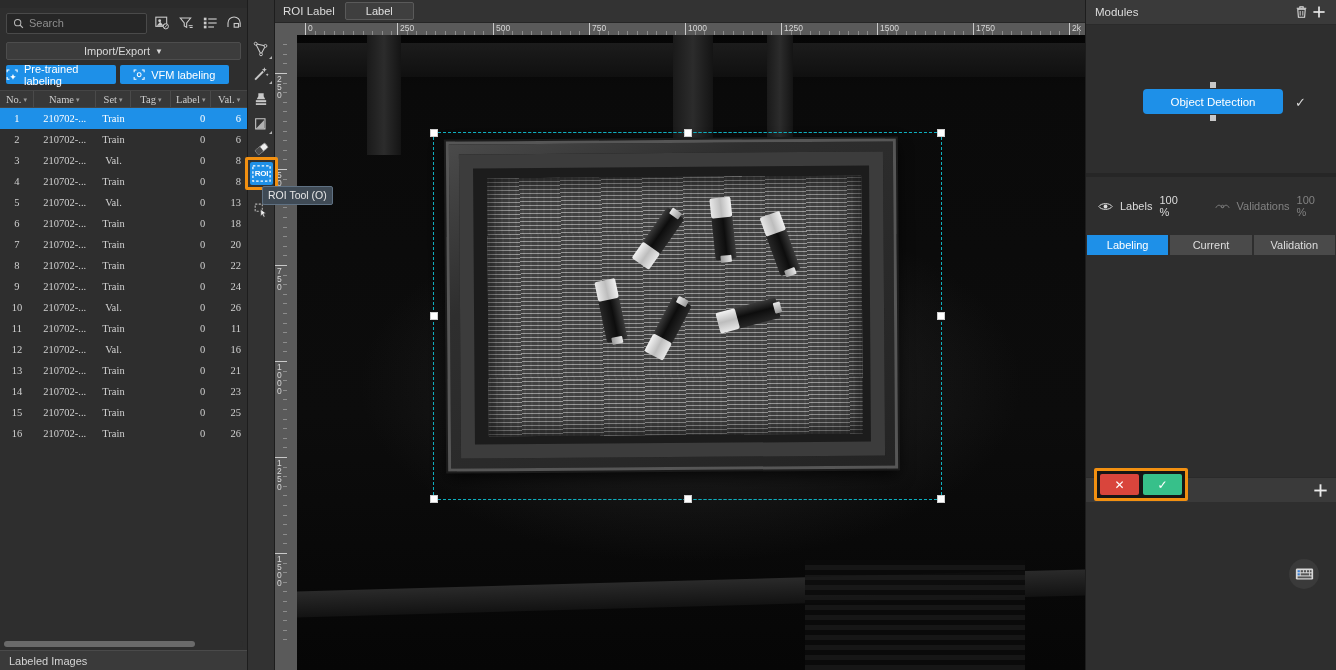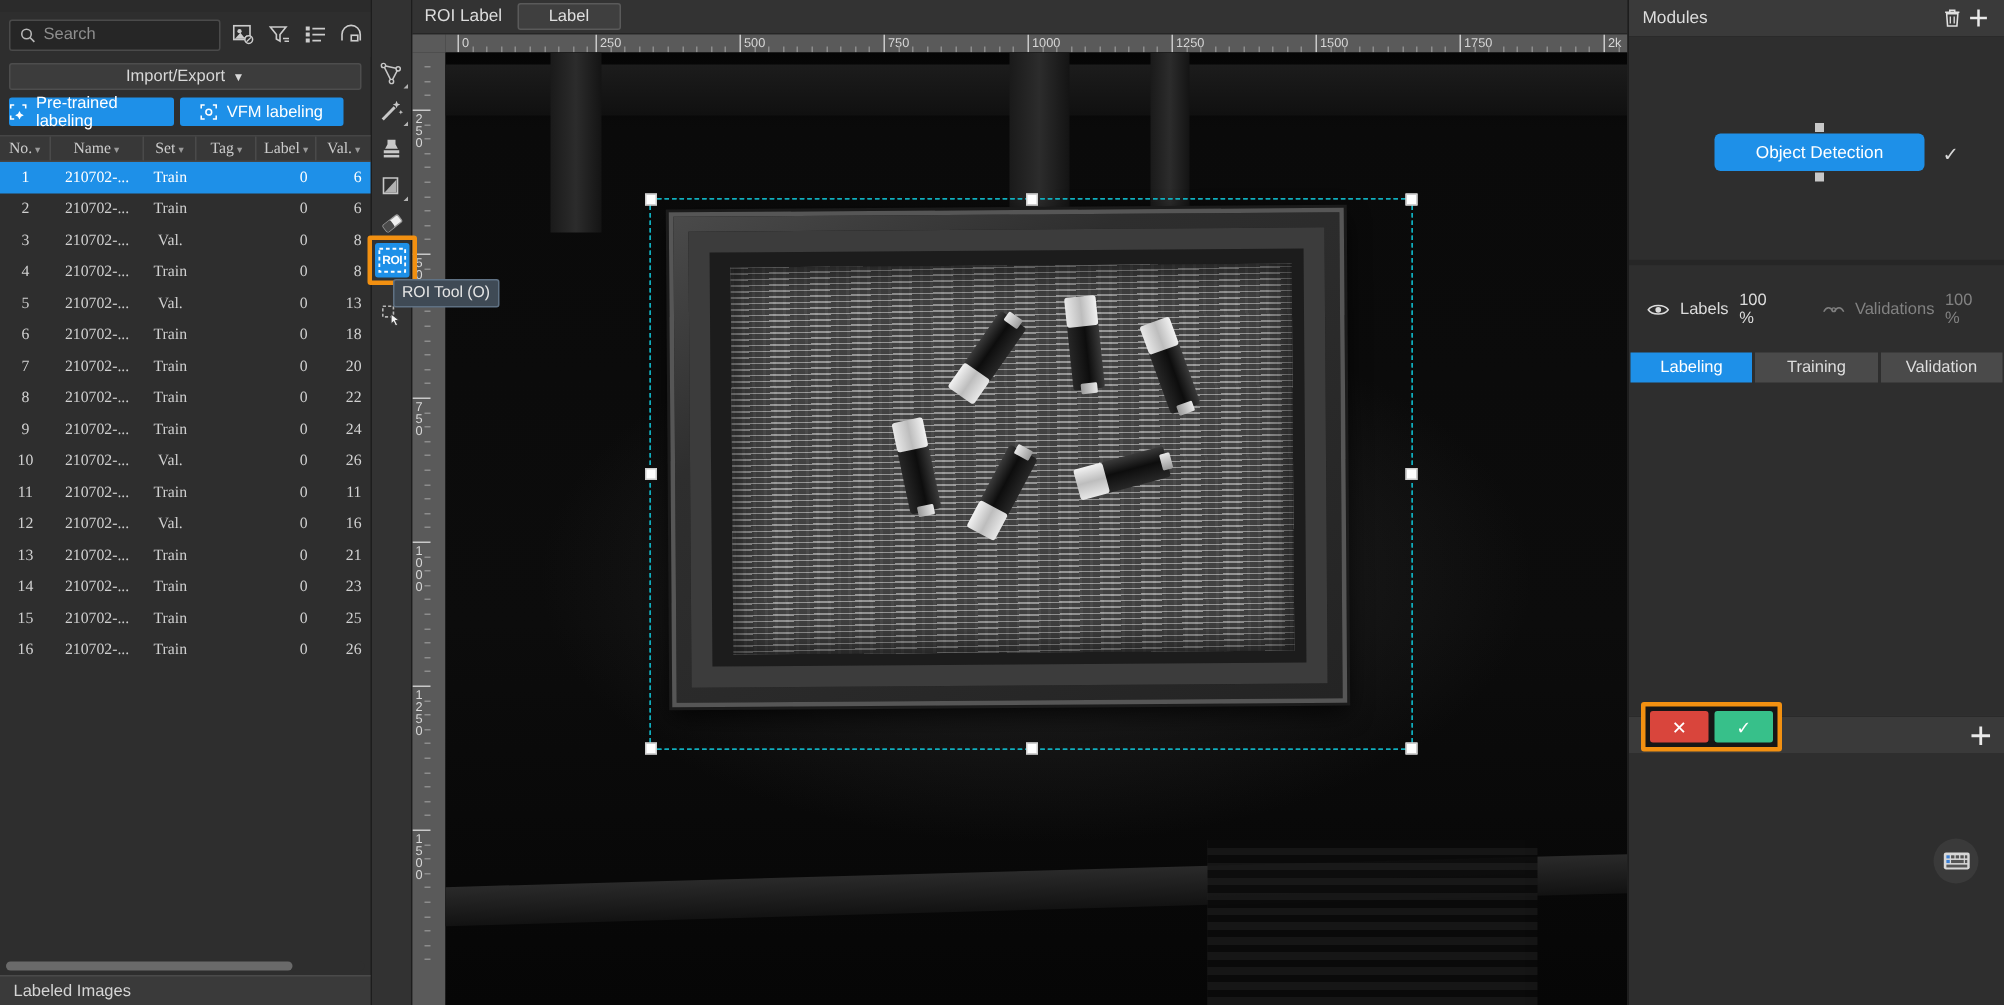--- a/index.html
+++ b/index.html
@@ -917,21 +917,21 @@
                 <circle cx="9" cy="6" r="1.5" fill="none" stroke="#7e7e7e" stroke-width="1.1"></circle>
               </svg>
           </span>
           <span>Validations</span>
           <span>100 %</span>
         </div>
       </div>
 
       <div class="tabs3">
         <div class="tab3 active">Labeling</div>
-        <div class="tab3">Training</div>
+        <div class="tab3">Current</div>
         <div class="tab3">Validation</div>
       </div>
 
       <div class="classes-body"></div>
     </div>
 
     <div class="imgtag-header">
       <span>Image Tag</span>
       <span class="spacer" style="flex:1"></span>
       <span>

